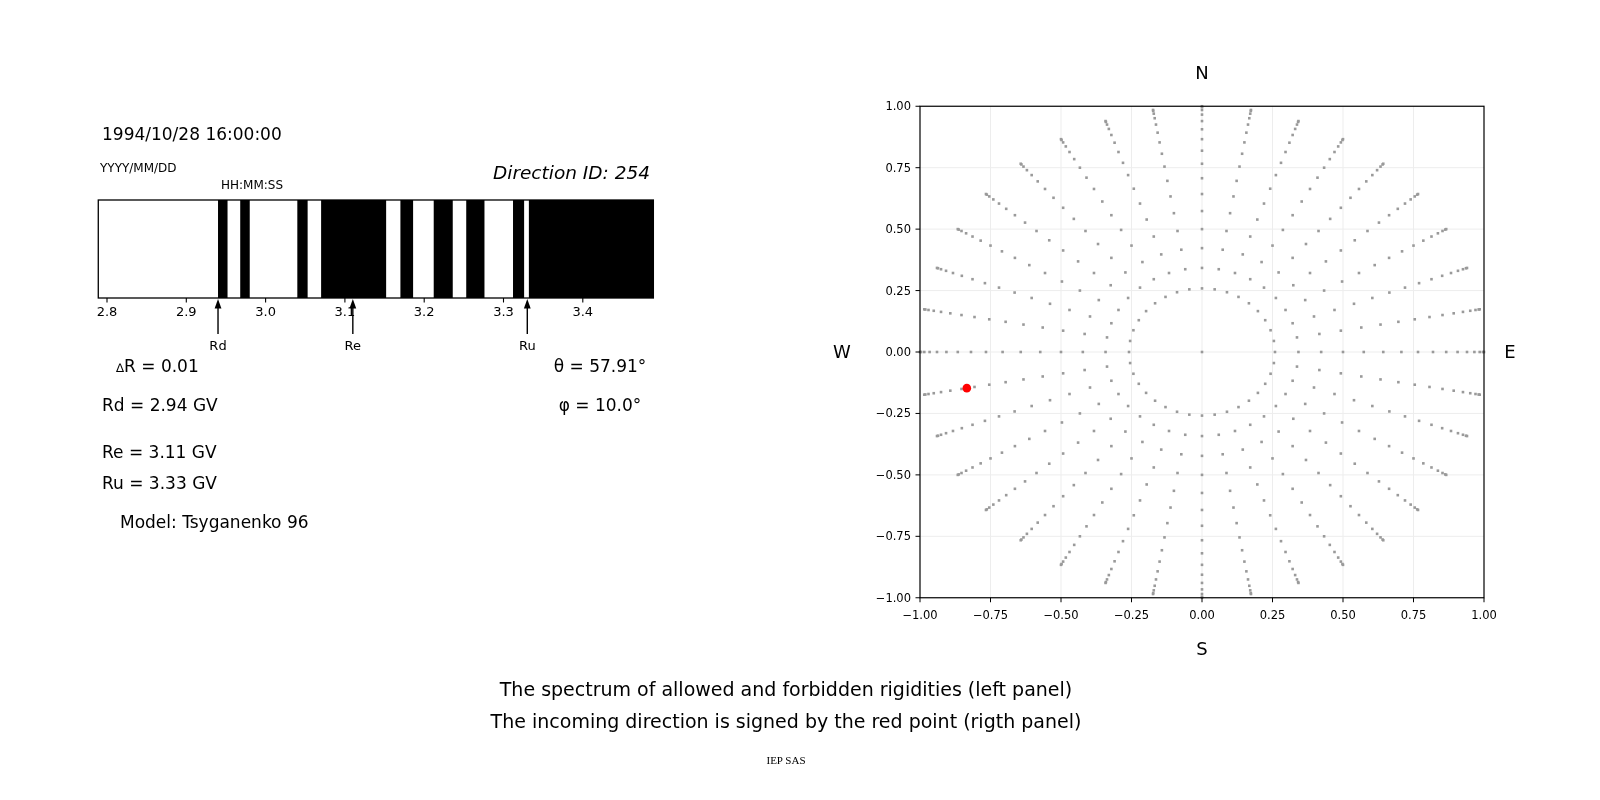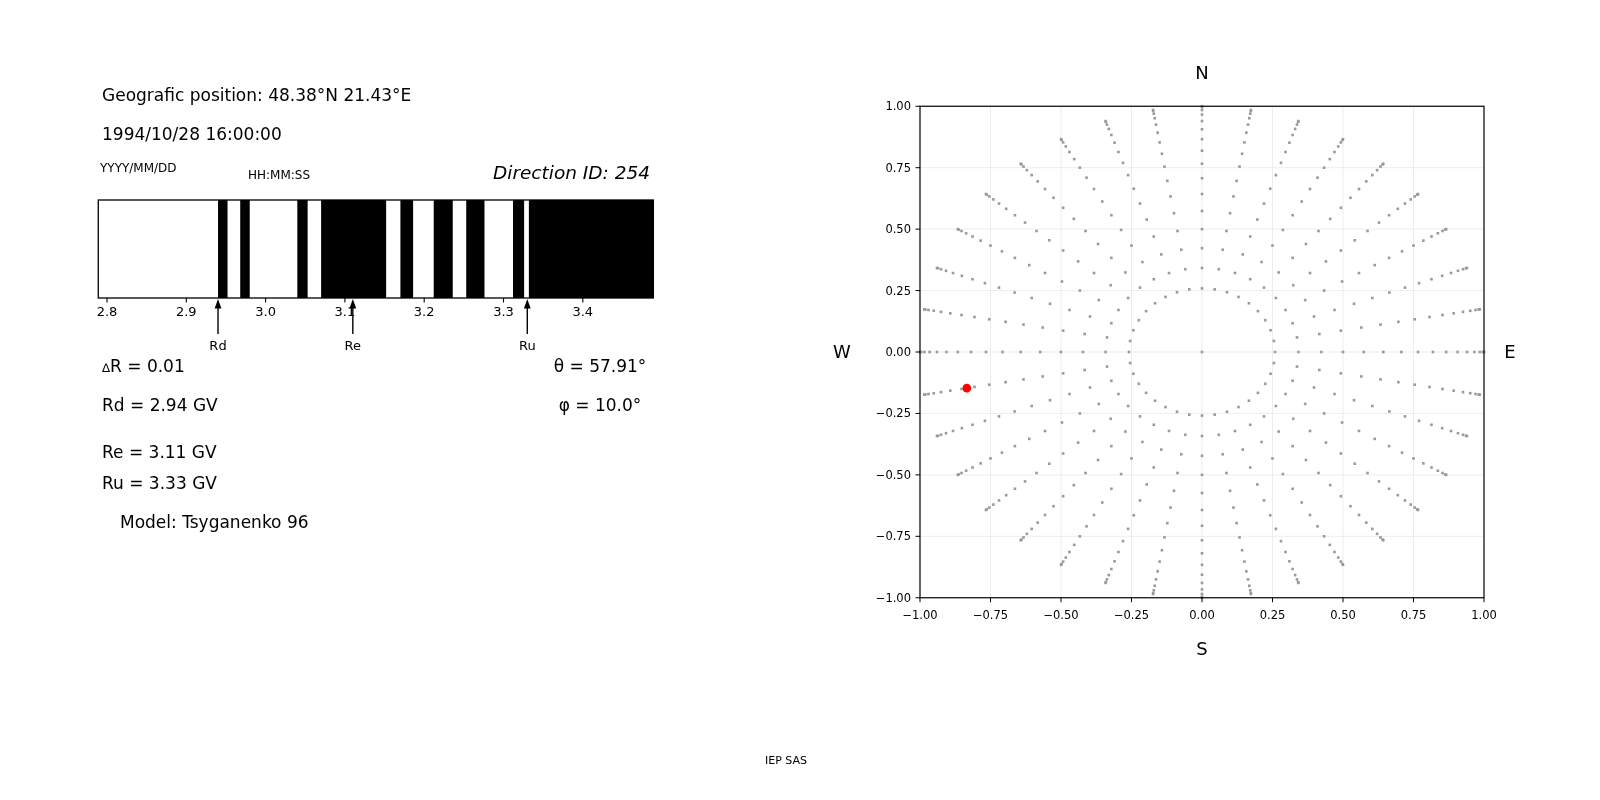--- a/index.html
+++ b/index.html
@@ -13,27 +13,26 @@
   .capcredit{font-size:11px;}
   .center-block{text-align:center;}
   svg{position:absolute;overflow:visible;}
   svg text{font-family:"DejaVu Sans","Liberation Sans",sans-serif;fill:#000;}
 </style>
 </head>
 <body>
 
 <div id="canvas">
 
-  <div class="abs t17" style="left:102px;top:85px;">Geografic position: 48.38°N 21.43°E</div>
 
   <div class="abs t17" style="left:102px;top:124px;">1994/10/28 16:00:00</div>
 
   <div class="abs t11" style="left:100px;top:161px;">YYYY/MM/DD</div>
 
-  <div class="abs t11" style="left:221px;top:168px;margin-left:27px;">HH:MM:SS</div>
+  <div class="abs t11" style="left:221px;top:178px;">HH:MM:SS</div>
 
   <div class="abs t18" style="left:400px;top:162px;width:250px;text-align:right;font-style:italic;">Direction ID: 254</div>
 
   <svg id="spectrum-svg" style="left:90px;top:190px;" width="580" height="172">
       <rect x="8.277000000000257" y="10" width="555.0999999999998" height="98" fill="#ffffff"></rect>
       <g>
         <rect x="128.0200000000001" y="10" width="9.51600000000002" height="98" fill="#000000"></rect>
         <rect x="150.22400000000013" y="10" width="9.515999999999991" height="98" fill="#000000"></rect>
         <rect x="207.32000000000016" y="10" width="10.308999999999912" height="98" fill="#000000"></rect>
         <rect x="231.11" y="10" width="65.02600000000024" height="98" fill="#000000"></rect>
@@ -70,21 +69,21 @@
         <path d="M 262.83000000000004 109 L 259.43000000000006 118.5 L 266.23 118.5 Z" fill="#000000"></path>
         <text x="262.83000000000004" y="160" text-anchor="middle" font-size="13">Re</text>
       </g>
       <g>
         <line x1="437.2900000000002" y1="144" x2="437.2900000000002" y2="114" stroke="#000000" stroke-width="1.4"></line>
         <path d="M 437.2900000000002 109 L 433.8900000000002 118.5 L 440.69000000000017 118.5 Z" fill="#000000"></path>
         <text x="437.2900000000002" y="160" text-anchor="middle" font-size="13">Ru</text>
       </g>
     </svg>
 
-  <div class="abs t17" style="left:102px;top:356px;">
+  <div class="abs t17" style="left:116px;top:356px;">
     <span class="t11">∆</span><span>R = 0.01</span>
   </div>
   <div class="abs t17" style="left:102px;top:395px;text-align:right;">Rd = 2.94 GV</div>
   <div class="abs t17" style="left:102px;top:434px;margin-top:8px;">Re = 3.11 GV</div>
   <div class="abs t17" style="left:102px;top:473px;">Ru = 3.33 GV</div>
   <div class="abs t17" style="left:102px;top:512px;margin-left:18px;">Model: Tsyganenko 96</div>
 
   <div class="abs t17 center-block" style="left:500px;top:356px;width:200px;">θ = 57.91°</div>
   <div class="abs t17 center-block" style="left:500px;top:395px;width:200px;">φ = 10.0°</div>
 
@@ -725,15 +724,17 @@
         <text x="91" y="500.3125" text-anchor="end" font-size="11.5">−0.75</text>
         <line x1="100" y1="557.75" x2="95.5" y2="557.75" stroke="#000000" stroke-width="1"></line>
         <text x="91" y="561.75" text-anchor="end" font-size="11.5">−1.00</text>
       </g>
       <text x="382" y="39.25" text-anchor="middle" font-size="18">N</text>
       <text x="382" y="614.75" text-anchor="middle" font-size="18">S</text>
       <text x="22" y="318" text-anchor="middle" font-size="18">W</text>
       <text x="690" y="318" text-anchor="middle" font-size="18">E</text>
     </svg>
 
-  <div class="abs capcredit center-block" style="left:0;top:754px;width:1572px;">IEP SAS</div>
+  <div class="abs cap1 center-block" style="left:0;top:678px;width:1572px;">The spectrum of allowed and forbidden rigidities (left panel)</div>
+  <div class="abs cap1 center-block" style="left:0;top:710px;width:1572px;">The incoming direction is signed by the red point (rigth panel)</div>
+  <div class="abs capcredit center-block" style="left:0;top:754px;width:1572px;font-family:Liberation Serif, serif;">IEP SAS</div>
 
 </div>
 
 </body></html>

